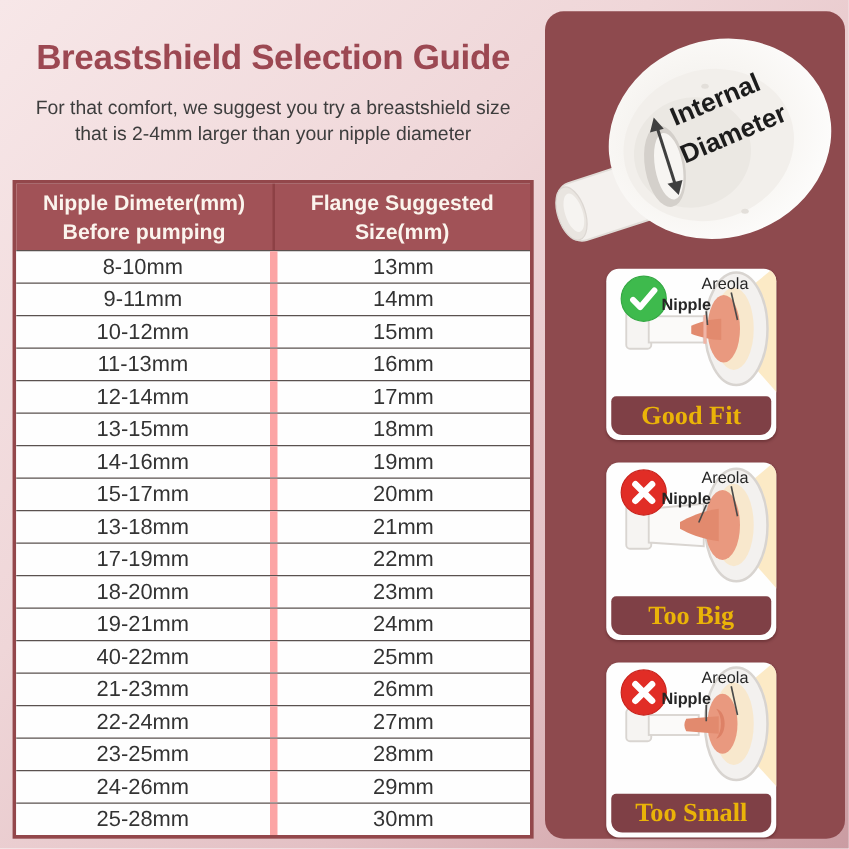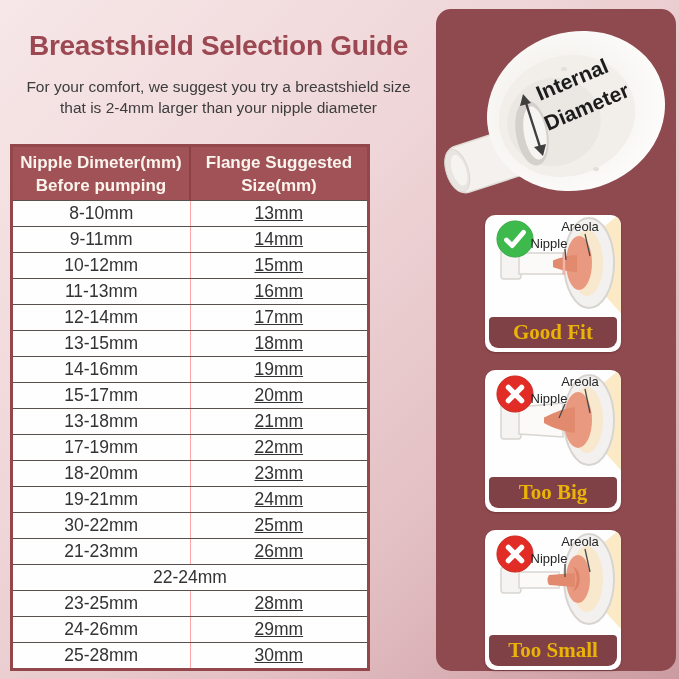--- a/index.html
+++ b/index.html
@@ -19,74 +19,74 @@
     text-align:center;font-size:28px;font-weight:bold;color:#9c4852;
     white-space:nowrap;letter-spacing:-0.3px;
   }
   .subtitle{
     position:absolute;top:76px;left:0;width:437px;
     text-align:center;font-size:15.5px;line-height:21px;color:#3d3d3d;
   }
   .subtitle div{white-space:nowrap;}
   
   .size-table{
-    position:absolute;left:10px;top:144px;width:360px;height:527px;
+    position:absolute;left:10px;top:144px;width:417px;height:527px;
     box-sizing:border-box;border:3px solid #93474b;background:#fff;
     display:flex;flex-direction:column;
   }
   .thead{
     display:flex;height:53px;background:#a15257;color:#fbf4ed;
     font-weight:bold;font-size:17px;flex:0 0 53px;
   }
   .thcell{
     flex:1;display:flex;flex-direction:column;align-items:center;justify-content:center;
     line-height:23px;text-align:center;
   }
   .thcell2{border-left:2px solid #8d4145;}
   .tbody{flex:1;display:flex;flex-direction:column;}
   .trow{flex:1;display:flex;border-top:1.5px solid #5a514f;background:#fefefe;}
   .tcell{
     flex:1;display:flex;align-items:center;justify-content:center;
     font-size:17.5px;color:#333;
   }
-  .tcell2{border-left:1px solid #fca5a5;text-decoration:underline;}
+  .tcell2{border-left:6px solid #fca5a5;}
   
   .shield-panel{
     position:absolute;left:436px;top:9px;width:240px;height:662px;
     background:#8e4a4e;border-radius:15px;
   }
   .funnel-svg{position:absolute;top:12px;left:0;}
   
   .fit-card{
     position:absolute;left:49px;width:136px;background:#fefefe;border-radius:10px;
     overflow:hidden;box-shadow:0 1px 2px rgba(60,20,22,.35);
   }
   .card-good{top:206px;height:137px;}
   .card-big{top:361px;height:142px;}
   .card-small{top:521px;height:140px;}
   .illus{position:absolute;top:0;left:0;}
   .badge{position:absolute;top:5px;left:11px;width:38px;height:38px;}
   .lbl{position:absolute;font-size:13px;color:#262626;}
   .lbl-areola{top:4px;left:50px;width:90px;text-align:center;}
-  .lbl-nipple{top:21px;left:20px;width:88px;text-align:center;}
+  .lbl-nipple{top:21px;left:20px;width:88px;text-align:center;font-weight:bold;}
   .card-bar{
     position:absolute;left:4px;right:4px;bottom:4px;height:31px;
     background:#7f4046;border-radius:4px 4px 9px 9px;
     display:flex;align-items:center;justify-content:center;
     color:#eab308;font-weight:bold;font-size:21px;font-family:Liberation Serif, serif;
   }
 </style>
 </head>
 <body>
 
 <div class="canvas">
 
   <div class="page-title">Breastshield Selection Guide</div>
   <div class="subtitle">
-    <div>For your comfort, we suggest you try a breastshield size</div>
+    <div>For that comfort, we suggest you try a breastshield size</div>
     <div>that is 2-4mm larger than your nipple diameter</div>
   </div>
 
   <div class="size-table">
     <div class="thead">
       <div class="thcell">
         <span>Nipple Dimeter(mm)</span>
         <span>Before pumping</span>
       </div>
       <div class="thcell thcell2">
@@ -137,29 +137,30 @@
         </div>
         <div class="trow">
           <div class="tcell">18-20mm</div>
           <div class="tcell tcell2">23mm</div>
         </div>
         <div class="trow">
           <div class="tcell">19-21mm</div>
           <div class="tcell tcell2">24mm</div>
         </div>
         <div class="trow">
-          <div class="tcell">30-22mm</div>
+          <div class="tcell">40-22mm</div>
           <div class="tcell tcell2">25mm</div>
         </div>
         <div class="trow">
           <div class="tcell">21-23mm</div>
           <div class="tcell tcell2">26mm</div>
         </div>
         <div class="trow">
           <div class="tcell">22-24mm</div>
+          <div class="tcell tcell2">27mm</div>
         </div>
         <div class="trow">
           <div class="tcell">23-25mm</div>
           <div class="tcell tcell2">28mm</div>
         </div>
         <div class="trow">
           <div class="tcell">24-26mm</div>
           <div class="tcell tcell2">29mm</div>
         </div>
         <div class="trow">

